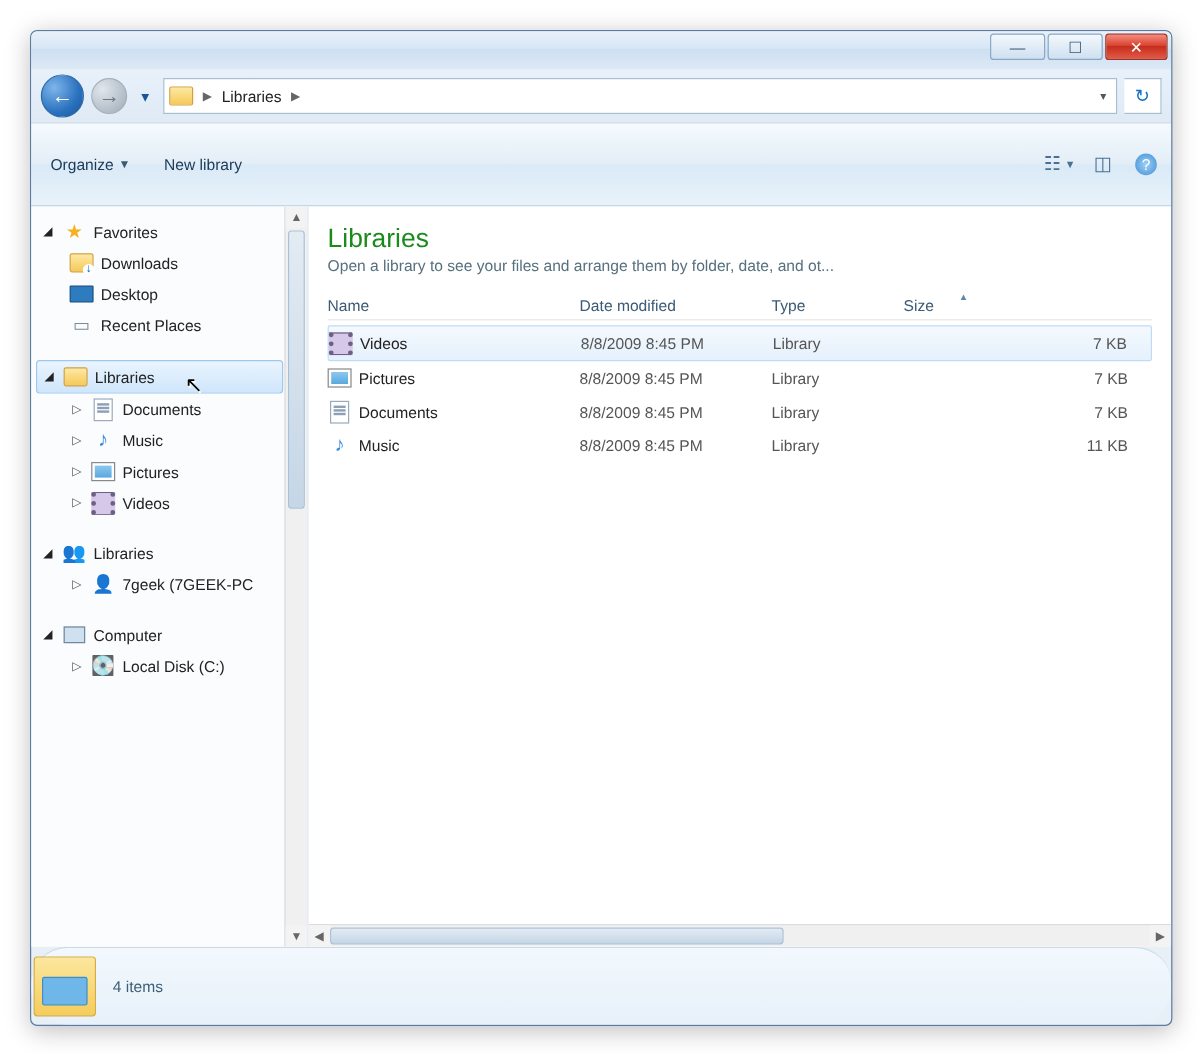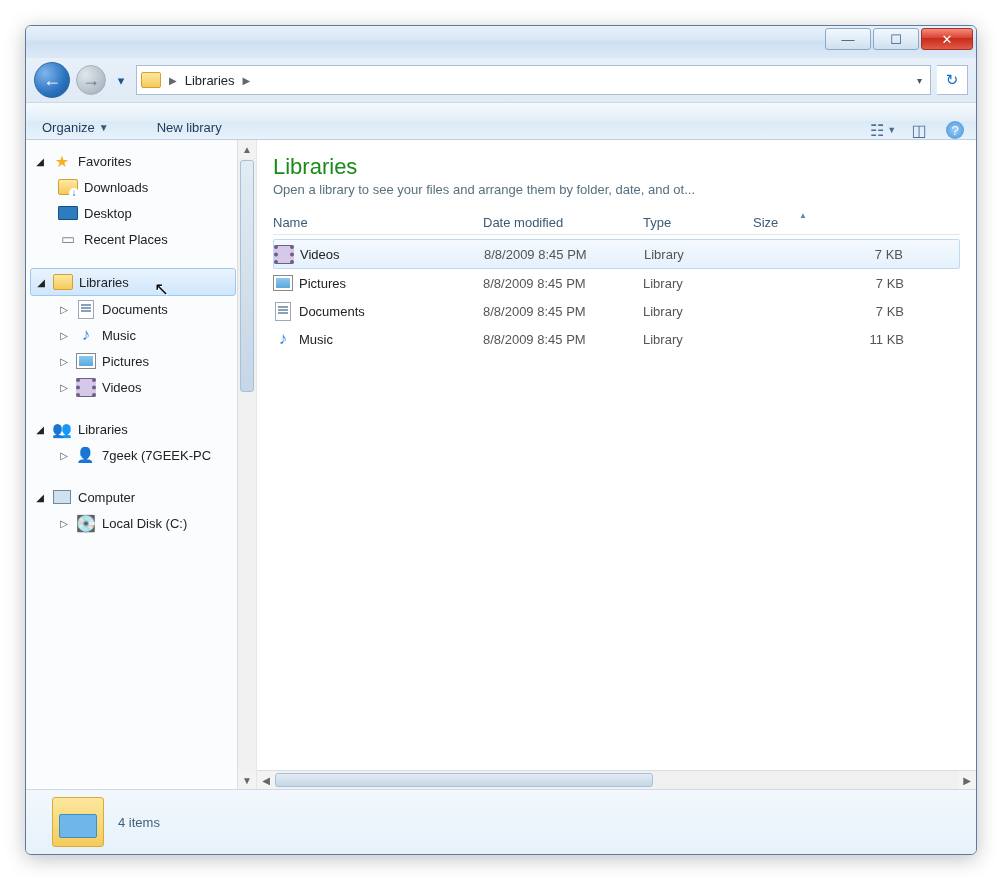--- a/index.html
+++ b/index.html
@@ -82,21 +82,21 @@
   .search{
     width:230px;height:28px;border:1px solid #a8bed3;background:#fff;
     display:flex;align-items:center;padding:0 6px;gap:6px;color:#888;font-style:italic;
   }
   .search .mag{margin-left:auto;color:#1371c3;font-style:normal;font-size:14px;}
   
   .toolbar{
     height:36px;
     background:linear-gradient(#f5fafe,#e4eef7 48%,#daeaf6 52%,#e8f2fb);
     border-bottom:1px solid #bcd0e1;
-    display:flex;align-items:flex-end;padding:0 10px;gap:36px;
+    display:flex;align-items:center;padding:16px 10px;gap:16px;
   }
   .tb-btn{display:flex;align-items:center;gap:4px;color:#1a3a5a;padding:4px 6px;}
   .tb-right{margin-left:auto;display:flex;align-items:center;gap:14px;}
   .tb-icon{width:22px;height:18px;display:flex;align-items:center;justify-content:center;color:#4b7096;font-size:16px;}
   
   .body{flex:1;display:flex;min-height:0;}
   .nav-pane{
     width:230px;background:#fafcfe;border-right:1px solid #e1e8ee;
     overflow:hidden;position:relative;padding-top:8px;
   }
@@ -129,32 +129,33 @@
   .col-date{width:160px;}
   .col-type{width:110px;}
   .col-size{flex:1;text-align:left;position:relative;}
   .sort-ind{position:absolute;left:46px;top:-4px;font-size:8px;color:#5a87ad;}
   .rows{padding:4px 16px;}
   .row{display:flex;align-items:center;height:28px;}
   .row.sel{background:linear-gradient(#f4f9fe,#e5f1fc);border:1px solid #bedaf4;border-radius:2px;}
   .row .c-name{width:210px;display:flex;align-items:center;gap:6px;}
   .row .c-date{width:160px;color:#555;}
   .row .c-type{width:110px;color:#555;}
-  .row .c-size{flex:1;text-align:right;color:#555;padding-right:56px;}
+  .row .c-size{flex:1;text-align:right;color:#555;padding-right:20px;}
   
   .hscroll{height:18px;background:#f0f0f0;border-top:1px solid #ddd;display:flex;align-items:center;margin:0;}
   .hs-btn{width:18px;height:100%;display:flex;align-items:center;justify-content:center;color:#666;font-size:10px;background:#f3f3f3;}
   .hs-track{flex:1;position:relative;height:100%;}
   .hs-thumb{position:absolute;left:0;width:55%;top:2px;bottom:2px;background:linear-gradient(#e3ebf3,#c5d6e6);border:1px solid #a9c1d8;border-radius:3px;}
   
   .details{
     height:64px;background:linear-gradient(#f2f8fd,#e7f1fa);
     border-top:1px solid #cddbe7;
-    display:flex;align-items:center;gap:14px;padding:0 26px;
+    display:flex;align-items:center;gap:14px;padding:0 2px;
     color:#3f5e78;
+    border-radius:30px;
   }
   .details .big-ico{width:50px;height:48px;background:linear-gradient(#fbe79e,#f5cc5b);border:1px solid #d9ab3a;border-radius:3px;position:relative;}
   .details .big-ico:before{content:"";position:absolute;left:6px;right:6px;top:16px;bottom:8px;background:#6fb7e8;border:1px solid #3d8ec6;border-radius:2px;}
   
   .i-star{color:#f5b120;}
   .i-desktop{width:18px;height:12px;background:#2d7cc0;border:1px solid #154f82;display:inline-block;border-radius:1px;}
   .i-folder{width:18px;height:14px;background:linear-gradient(#fde9a3,#f6c95a);border:1px solid #d4a036;border-radius:2px;display:inline-block;}
   .i-folder.dl{position:relative;}
   .i-folder.dl:after{content:"↓";position:absolute;right:-2px;bottom:-4px;font-size:10px;color:#0a63b0;background:#fff;border-radius:50%;width:10px;height:10px;line-height:10px;text-align:center;}
   .i-doc{width:14px;height:17px;background:#fff;border:1px solid #9aaab9;display:inline-block;position:relative;}

